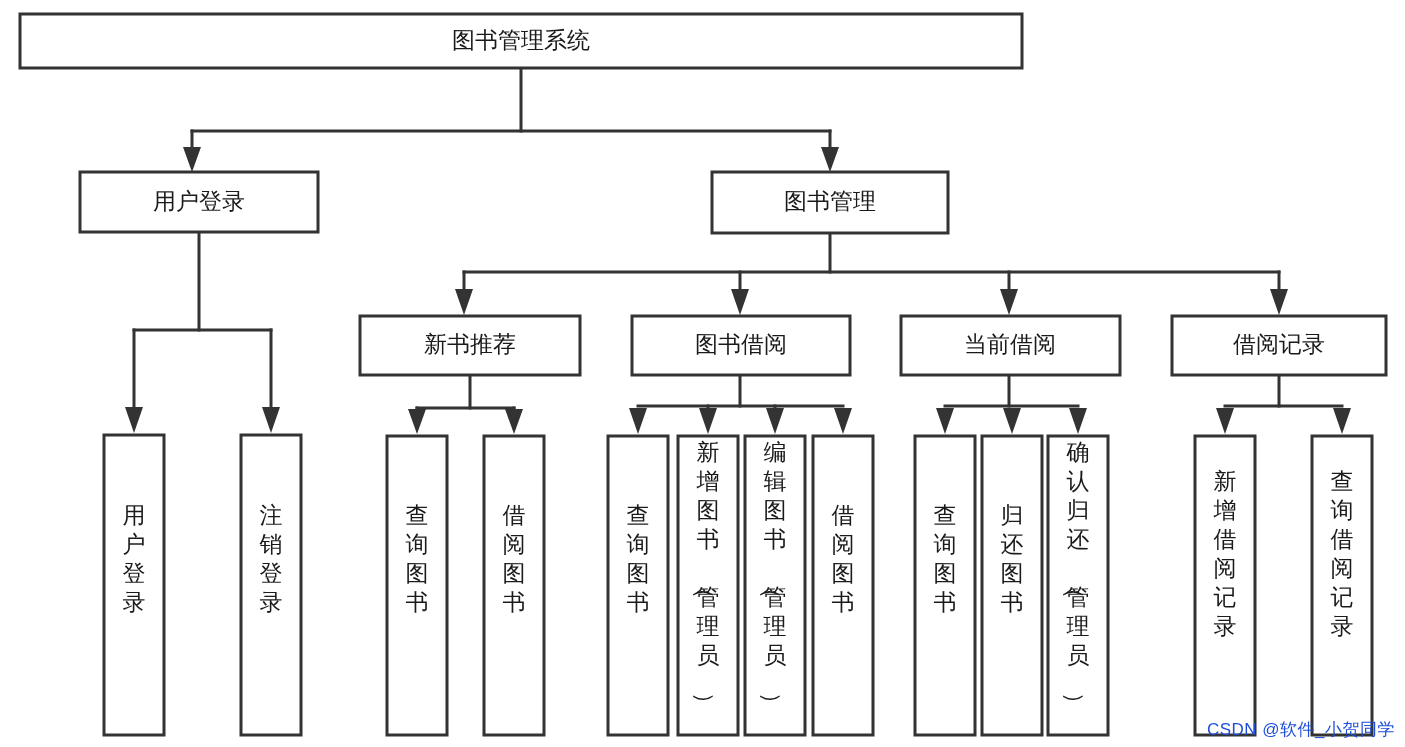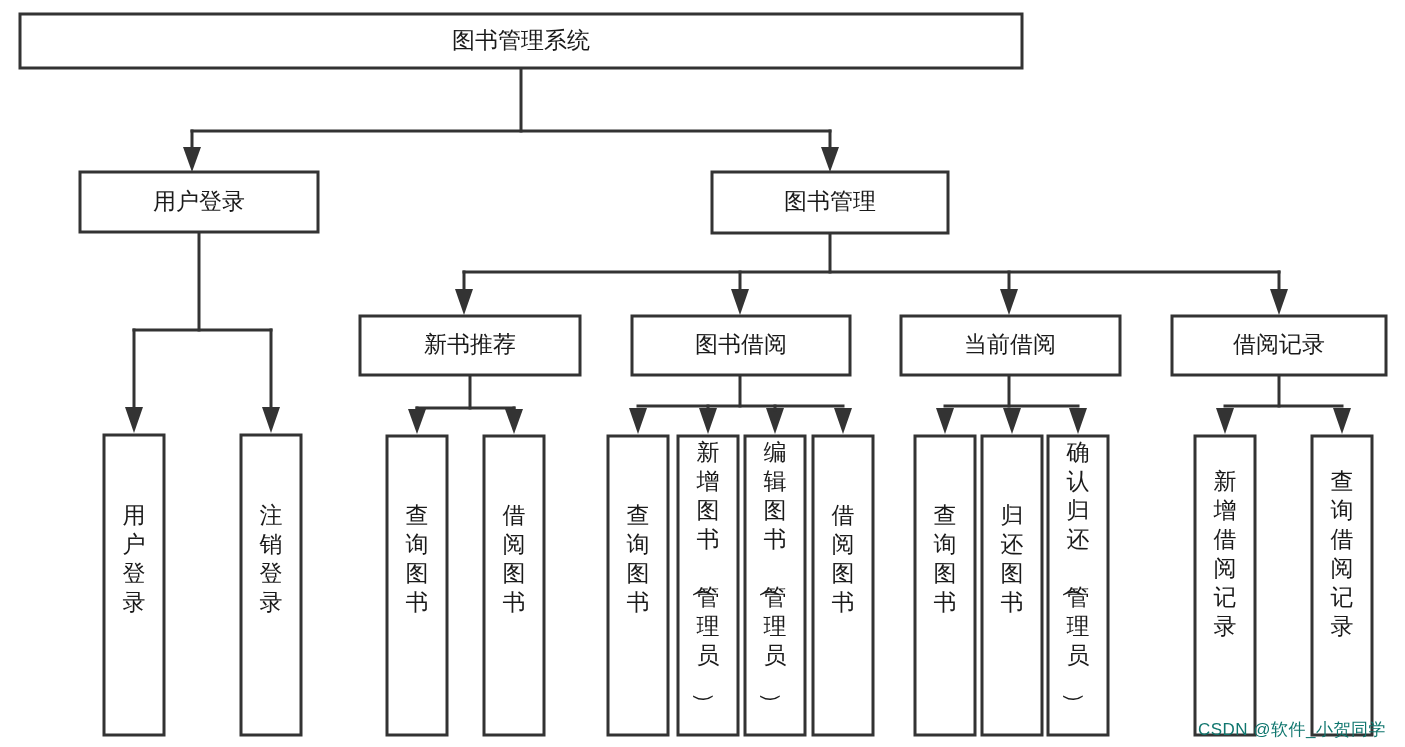--- a/index.html
+++ b/index.html
@@ -49,25 +49,25 @@
     dominant-baseline: middle;
   }
   .node-label-v {
     font-family: "Liberation Sans", "DejaVu Sans", sans-serif;
     font-size: 23px;
     fill: #1a1a1a;
     text-anchor: middle;
   }
   .watermark {
     position: absolute;
-    right: 19px;
+    right: 10px;
     bottom: 6px;
     font-family: "Liberation Sans", "DejaVu Sans", sans-serif;
     font-size: 17px;
-    color: #0f766e;
+    color: #1d4ed8;
     white-space: nowrap;
     letter-spacing: 0.5px;
   }
 </style>
 </head>
 <body>
 
 <div id="diagram-root">
   <svg class="flow" viewBox="0 0 1405 747" xmlns="http://www.w3.org/2000/svg">
 

